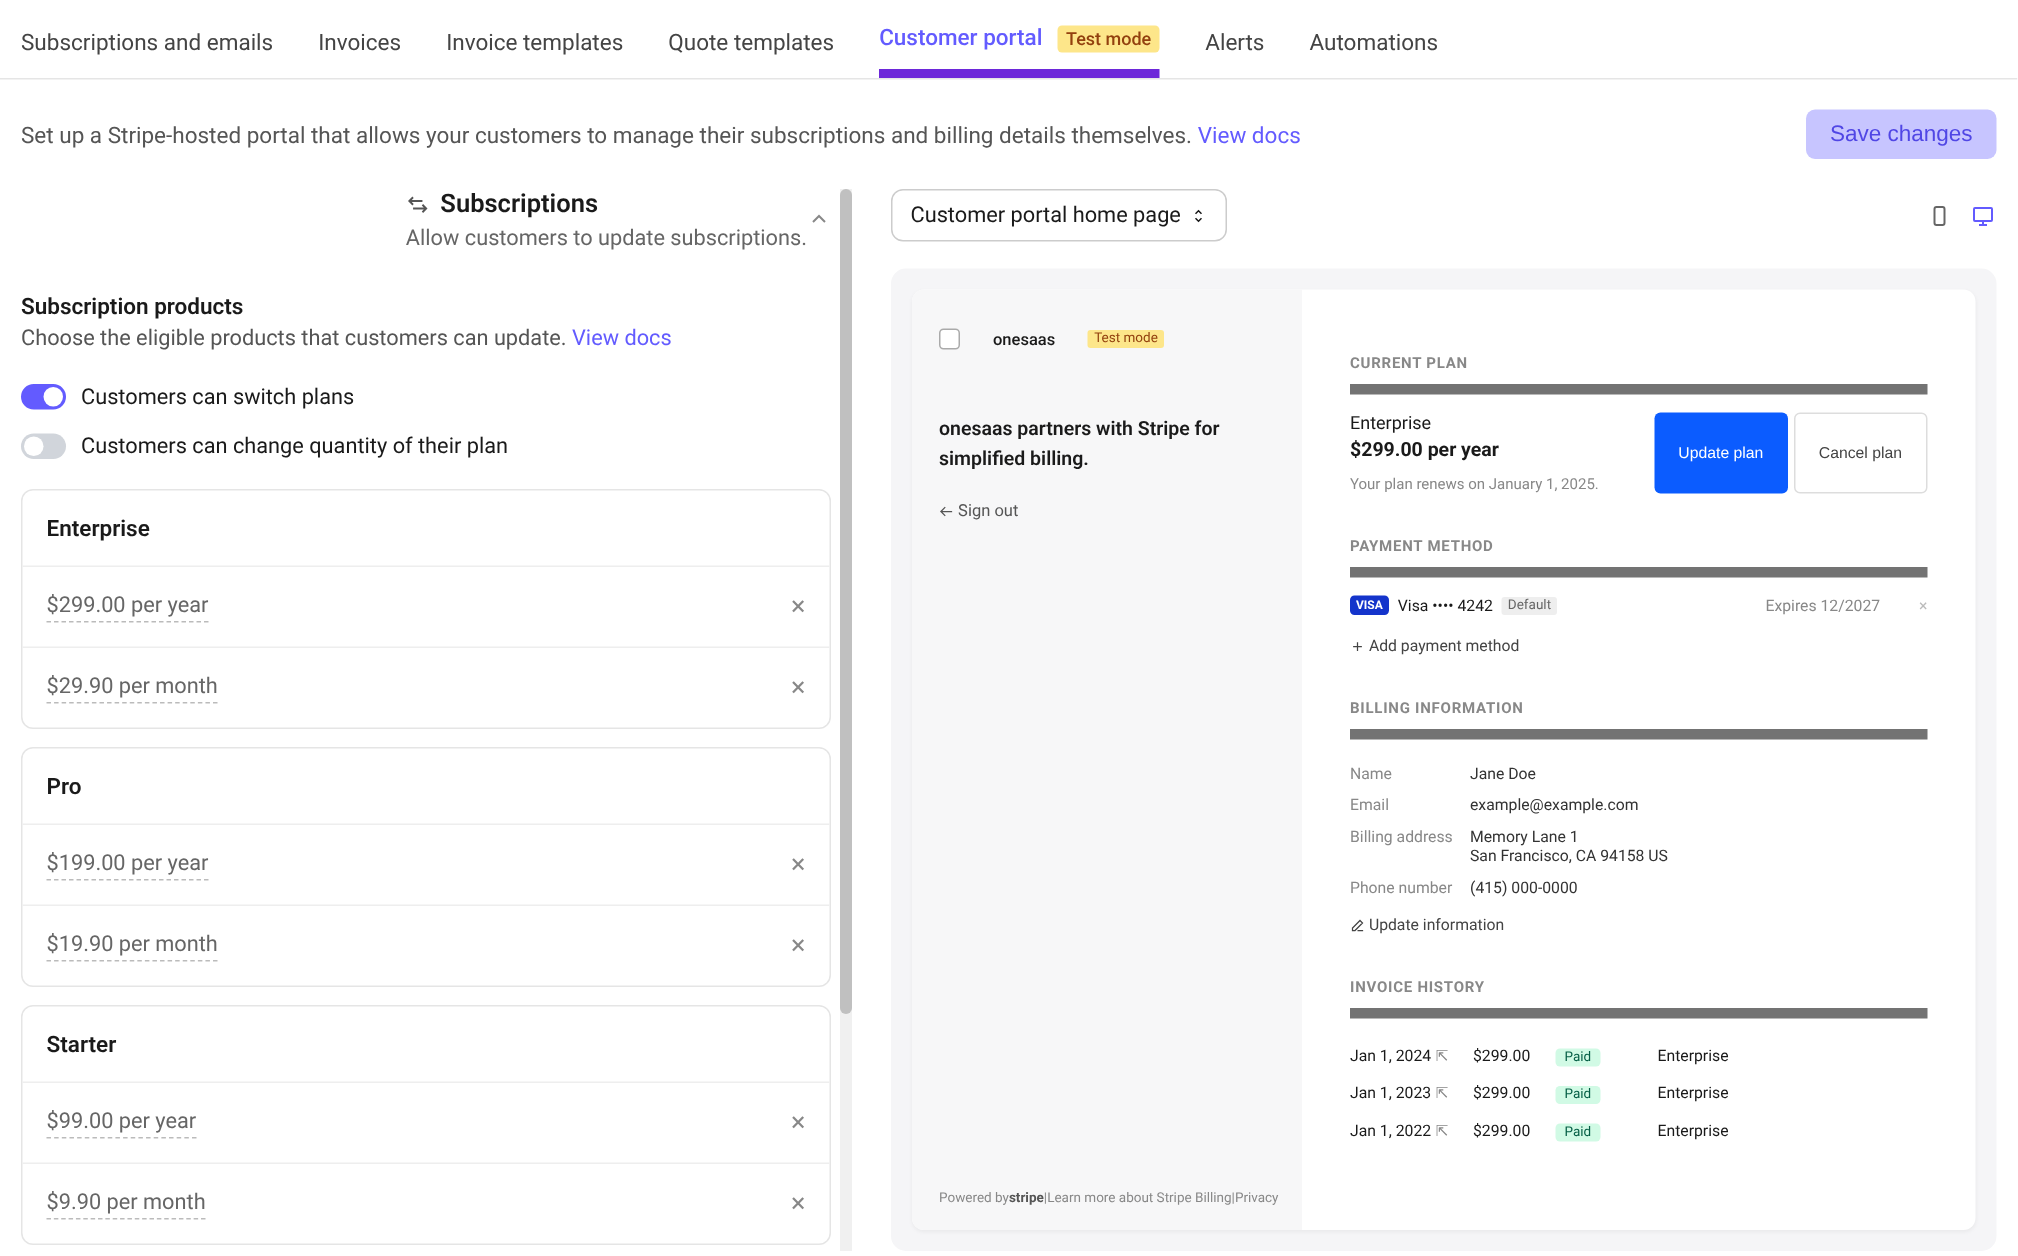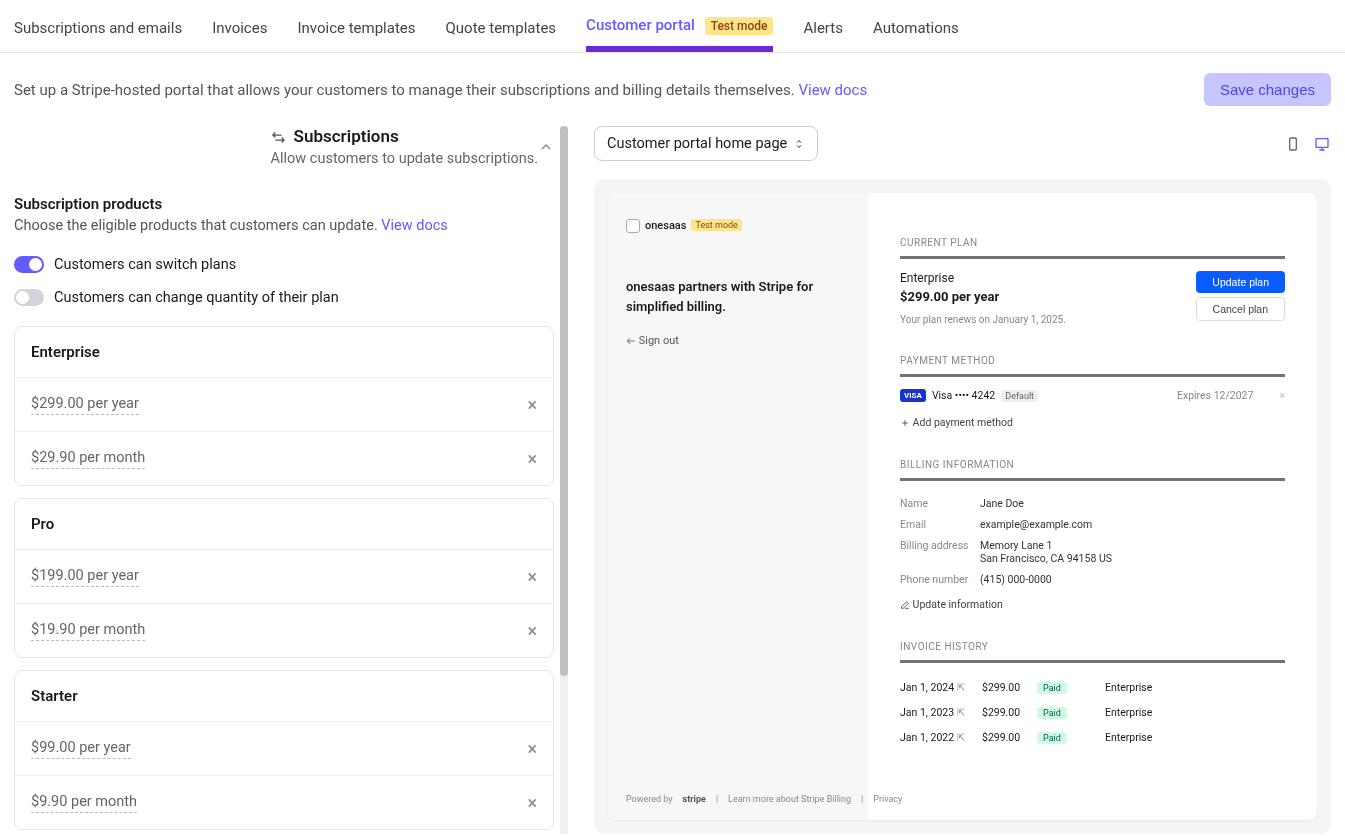--- a/index.html
+++ b/index.html
@@ -38,36 +38,36 @@
 .xbtn{color:#888;cursor:pointer;font-size:18px;}
 .scrl{position:absolute;right:-14px;top:0;bottom:0;width:8px;background:#f0f0f0;}
 .thumb{background:#c0c0c0;width:100%;border-radius:4px;}
 .prev-hdr{display:flex;justify-content:space-between;align-items:center;margin-bottom:18px;}
 .psel{border:1px solid #ccc;border-radius:8px;padding:8px 12px;font-size:14.5px;cursor:pointer;display:flex;align-items:center;gap:6px;}
 .dvi{display:flex;gap:12px;color:#666;}
 .dvi .act{color:#635bff;}
 .pframe{background:#f5f5f7;border-radius:10px;padding:14px;height:655px;overflow:hidden;}
 .portal{display:flex;background:#fff;border-radius:8px;height:100%;box-shadow:0 1px 3px rgba(0,0,0,0.05);}
 .pside{width:260px;background:#f7f7f8;padding:26px 18px;border-top-left-radius:8px;border-bottom-left-radius:8px;position:relative;font-size:12px;}
-.plogo{display:flex;align-items:flex-start;gap:5px;}
+.plogo{display:flex;align-items:center;gap:22px;}
 .plogo-i{width:14px;height:14px;border:1px solid #aaa;border-radius:3px;background:#fff;}
 .plogo-n{font-size:11px;font-weight:500;}
 .ptm{background:#fde68a;color:#92400e;padding:1px 4px;font-size:9px;border-radius:2px;}
 .ptxt{margin-top:44px;font-weight:600;font-size:13px;line-height:1.5;}
 .psout{margin-top:18px;font-size:11px;color:#555;cursor:pointer;}
-.pfoot{position:absolute;bottom:16px;left:18px;right:18px;font-size:9px;color:#888;display:flex;gap:10px;align-items:center;}
+.pfoot{position:absolute;bottom:16px;left:18px;right:18px;font-size:9px;color:#888;display:flex;align-items:center;}
 .pfoot span{white-space:nowrap;}
 .pmain{flex:1;padding:44px 32px 20px;font-size:12px;overflow:auto;}
 .psec{margin-bottom:30px;}
-.psec-t{font-size:10px;color:#888;letter-spacing:0.5px;font-weight:400;padding-bottom:8px;border-bottom:3px solid #737373;margin-bottom:12px;}
+.psec-t{font-size:10px;color:#888;letter-spacing:0.5px;font-weight:700;padding-bottom:8px;border-bottom:7px solid #737373;margin-bottom:12px;}
 .cp-row{display:flex;justify-content:space-between;}
 .cp-l .nm{font-size:12px;margin-bottom:4px;}
 .cp-l .pr{font-size:13px;font-weight:700;margin-bottom:10px;}
 .cp-l .rn{font-size:10px;color:#888;}
-.cp-r{display:flex;flex-direction:column;gap:4px;align-items:flex-end;}
+.cp-r{display:flex;flex-direction:row;gap:4px;}
 .pbtn{padding:5px 16px;border-radius:4px;font-size:10.5px;border:none;cursor:pointer;text-align:center;}
 .pbtn.pr{background:#0b5cff;color:#fff;}
 .pbtn.se{background:#fff;border:1px solid #ddd;color:#444;}
 .pm-row{display:flex;align-items:center;gap:6px;font-size:10.5px;justify-content:space-between;}
 .visa{background:#1434cb;color:#fff;padding:2px 4px;border-radius:3px;font-size:8px;font-weight:700;}
 .def{background:#eee;color:#666;padding:1px 4px;border-radius:2px;font-size:9px;}
 .pm-exp{margin-left:auto;color:#888;font-size:10.5px;}
 .pm-x{margin-left:20px;color:#bbb;cursor:pointer;}
 .add-pm{margin-top:14px;font-size:10.5px;color:#444;cursor:pointer;}
 .bi-row{display:flex;font-size:10.5px;padding:4px 0;}

